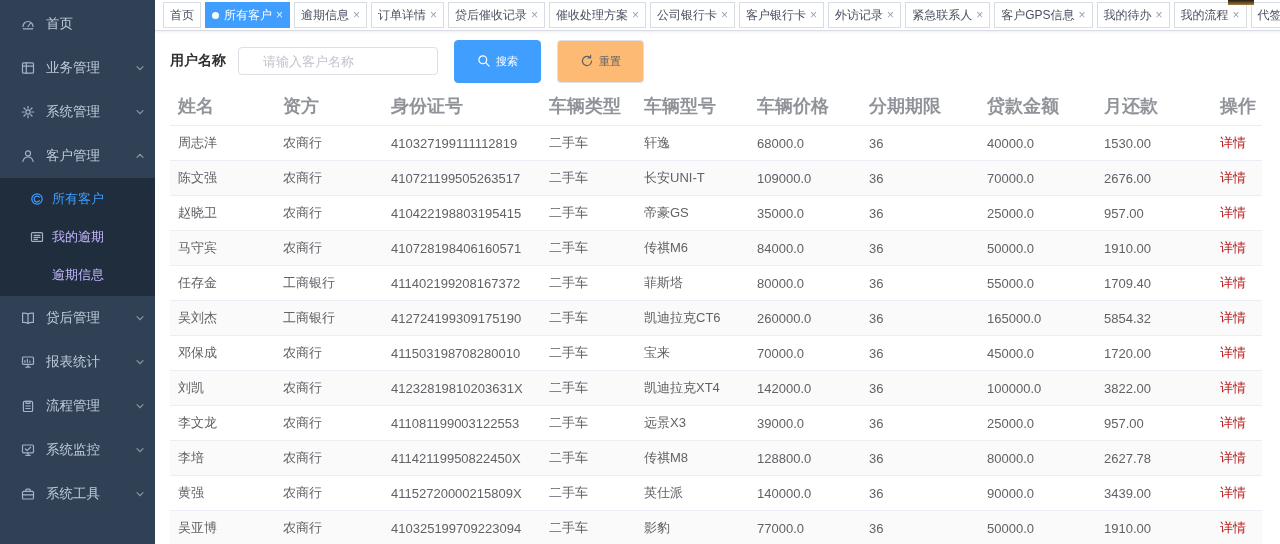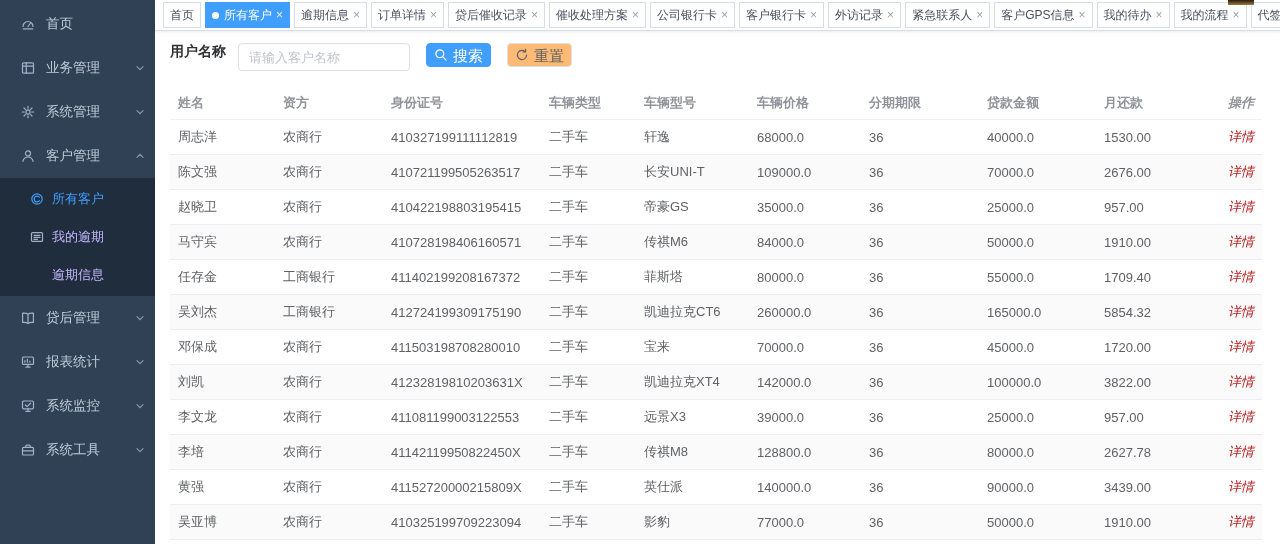--- a/index.html
+++ b/index.html
@@ -31,39 +31,39 @@
     padding:0 0 0 8px;gap:4px;white-space:nowrap;overflow:hidden;}
   .tag{display:inline-flex;align-items:center;height:24px;padding:0 6px;flex-shrink:0;
     border:1px solid #d8dce5;background:#fff;color:#495060;font-size:12px;cursor:pointer;}
   .tag .dot{width:7px;height:7px;border-radius:50%;background:#fff;margin-right:5px;}
   .tag .close{font-size:12px;color:#9aa2ad;margin-left:4px;line-height:1;}
   .tag.active{background:#409EFF;border-color:#409EFF;color:#fff;}
   .tag.active .close{color:#e8f2ff;}
 
   
   .content{padding:12px 18px 0 15px;}
-  .search-row{display:flex;height:36px;margin-bottom:8px;}
+  .search-row{display:flex;align-items:center;height:36px;margin-bottom:8px;}
   .search-label{font-size:14px;font-weight:700;color:#303133;margin-right:12px;}
   .search-input{width:150px;height:26px;border:1px solid #dcdfe6;border-radius:4px;
-    padding:0 10px;font-size:13px;color:#606266;outline:none;}
+    padding:0 24px;font-size:13px;color:#606266;outline:none;}
   .search-input::placeholder{color:#c0c4cc;}
-  .btn{height:24px;border-radius:4px;font-size:15px;display:inline-flex;align-items:center;
-    gap:5px;padding:0 7px;cursor:pointer;line-height:1;}
+  .btn{height:43px;border-radius:4px;font-size:11px;display:inline-flex;align-items:center;
+    gap:5px;padding:0 22px;cursor:pointer;line-height:1;}
   .btn .bi{display:inline-flex;}
   .btn.primary{background:#409EFF;border:1px solid #409EFF;color:#fff;margin-left:16px;}
   .btn.plain{background:#fdba74;border:1px solid #dcdfe6;color:#606266;margin-left:16px;}
 
   
   table.data-table{width:100%;border-collapse:collapse;table-layout:fixed;}
-  .data-table th{text-align:left;color:#909399;font-weight:700;font-size:13px;
+  .data-table th{text-align:left;color:#909399;font-weight:700;font-size:18px;
     padding:7px 8px;border-bottom:1px solid #ebeef5;white-space:nowrap;overflow:hidden;}
   .data-table td{color:#606266;font-size:13px;height:34px;padding:0 8px;
     border-bottom:1px solid #ebeef5;white-space:nowrap;overflow:hidden;}
   .data-table tr.striped{background:#fafafa;}
-  .data-table th.action,.data-table td.action{text-align:right;font-style:italic;}
+  .data-table th.action,.data-table td.action{}
   .link{color:#b91c1c;cursor:pointer;margin-top:8px;}
   tr.partial td{border-bottom:none;height:9px;padding-top:3px;vertical-align:top;}
 </style>
 </head>
 <body>
 
 <div class="app">
   <aside class="sidebar">
       <div class="menu-item">
         <span class="mi-icon">
@@ -164,20 +164,34 @@
         <span class="label">报表统计</span>
         <span class="chev">
           <svg width="10" height="10" viewBox="0 0 10 10" fill="none" stroke="currentColor" stroke-width="1.2" stroke-linecap="round">
             <path d="M2 3.6l3 3 3-3"></path>
           </svg>
         </span>
       </div>
       <div class="menu-item">
         <span class="mi-icon">
           <svg width="14" height="14" viewBox="0 0 14 14" fill="none" stroke="currentColor" stroke-width="1.2" stroke-linecap="round" stroke-linejoin="round">
+            <rect x="2.4" y="2.4" width="9.2" height="10.1" rx="1"></rect>
+            <path d="M5 2.4h4v1.9H5zM4.8 7h4.4M4.8 9.5h4.4"></path>
+          </svg>
+        </span>
+        <span class="label">流程管理</span>
+        <span class="chev">
+          <svg width="10" height="10" viewBox="0 0 10 10" fill="none" stroke="currentColor" stroke-width="1.2" stroke-linecap="round">
+            <path d="M2 3.6l3 3 3-3"></path>
+          </svg>
+        </span>
+      </div>
+      <div class="menu-item">
+        <span class="mi-icon">
+          <svg width="14" height="14" viewBox="0 0 14 14" fill="none" stroke="currentColor" stroke-width="1.2" stroke-linecap="round" stroke-linejoin="round">
             <rect x="1.5" y="2" width="11" height="7.8" rx="1"></rect>
             <path d="M4.4 6l1.7 1.6 3.5-3.4M4.9 12.4h4.2M7 9.8v2.6"></path>
           </svg>
         </span>
         <span class="label">系统监控</span>
         <span class="chev">
           <svg width="10" height="10" viewBox="0 0 10 10" fill="none" stroke="currentColor" stroke-width="1.2" stroke-linecap="round">
             <path d="M2 3.6l3 3 3-3"></path>
           </svg>
         </span>

